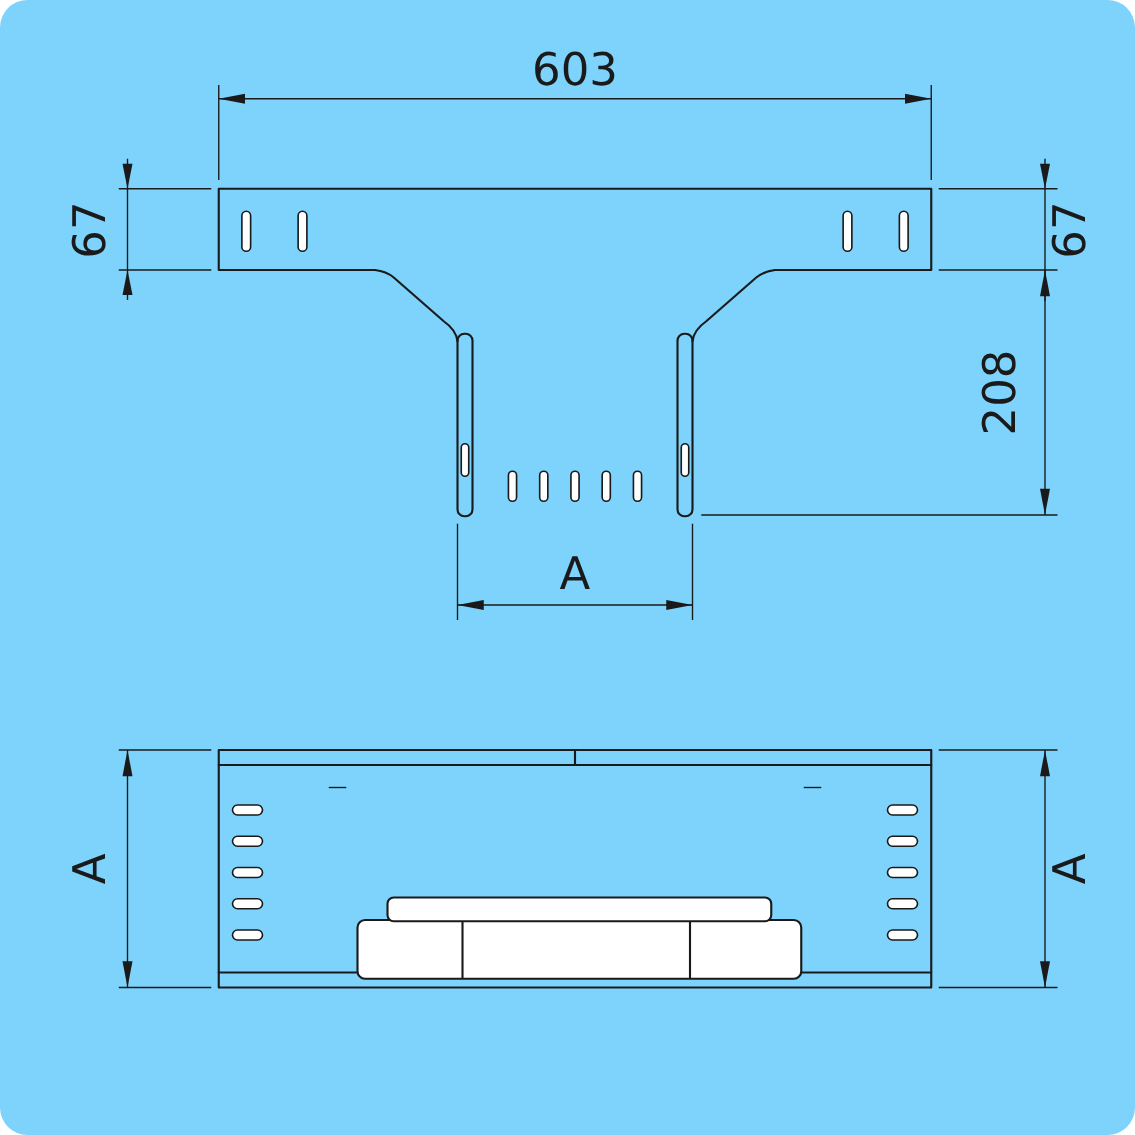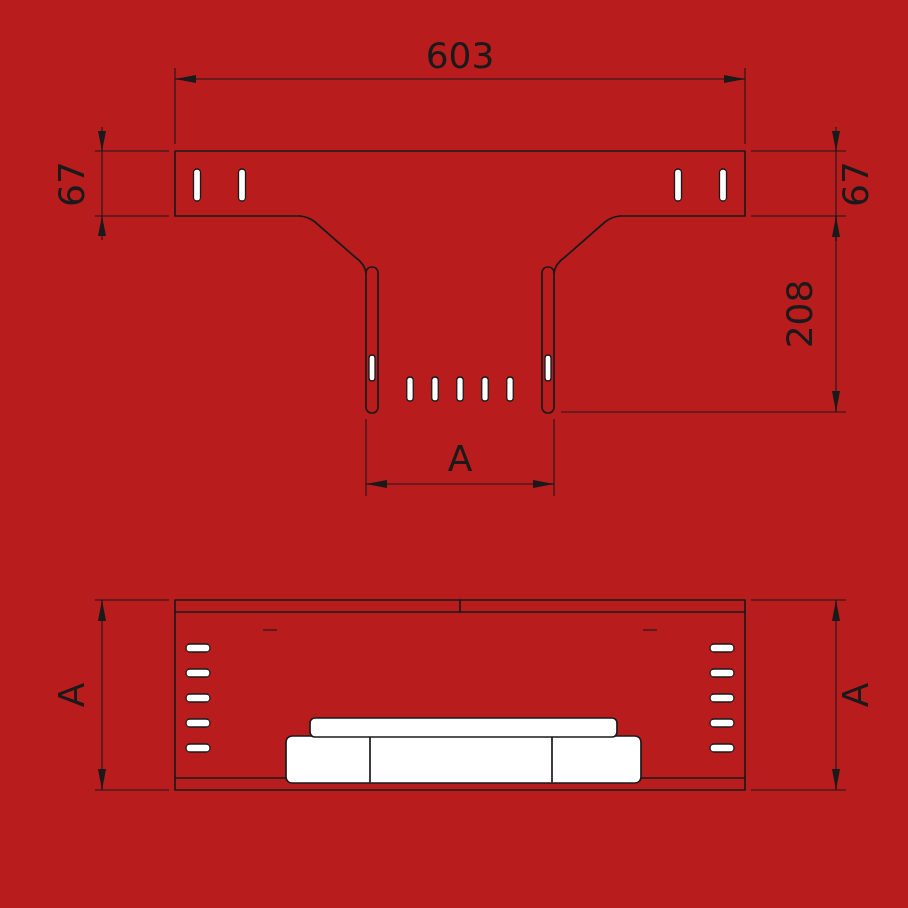--- a/index.html
+++ b/index.html
@@ -4,22 +4,23 @@
 <style>
   html, body {
     margin: 0;
     padding: 0;
     background: #ffffff;
   }
   .stage {
     width: 908px;
     height: 908px;
     position: relative;
-    background: #b91c1c;
+    background: #7dd3fc;
     overflow: hidden;
+    border-radius: 22px;
   }
   svg { display: block; }
   .part {
     fill: none;
     stroke: #1a1a1a;
     stroke-width: 1.7;
     stroke-linejoin: round;
     stroke-linecap: round;
   }
   .partfill {

